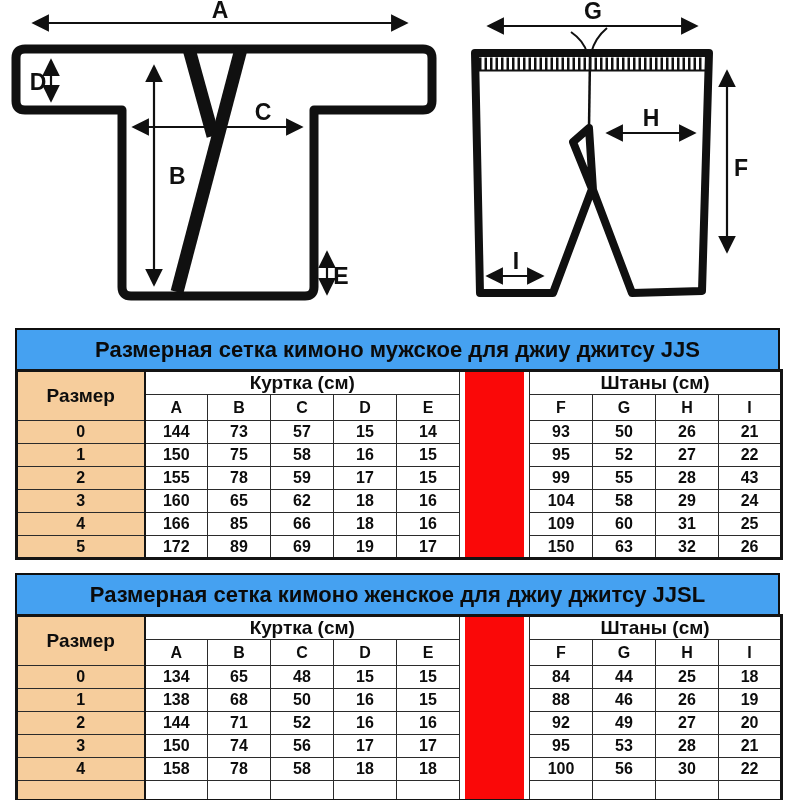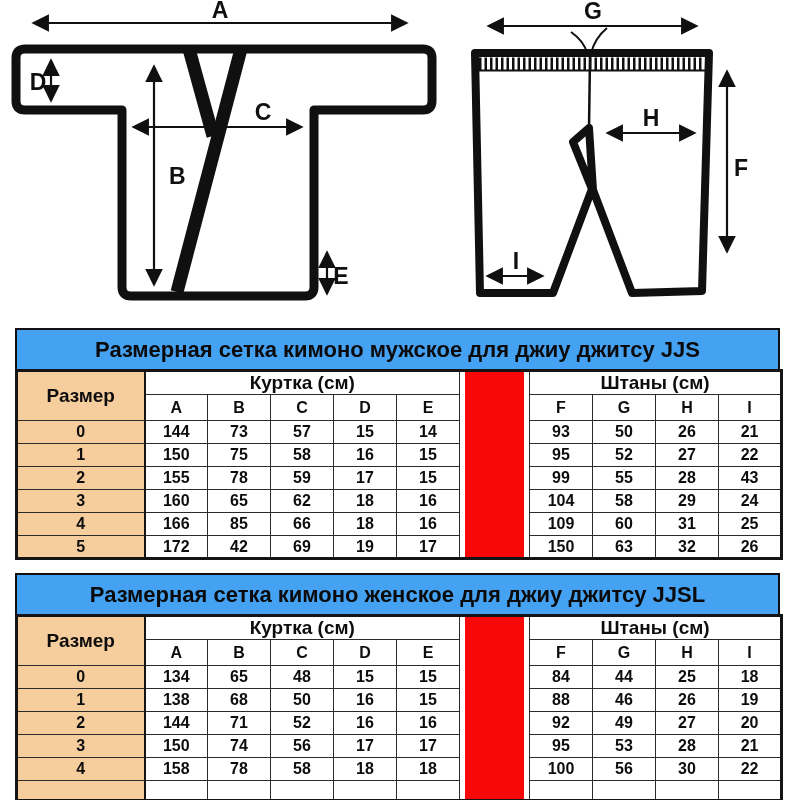--- a/index.html
+++ b/index.html
@@ -170,21 +170,21 @@
         <td>18</td>
         <td>16</td>
         <td>109</td>
         <td>60</td>
         <td>31</td>
         <td>25</td>
       </tr>
       <tr class="datarow">
         <td class="c-size">5</td>
         <td>172</td>
-        <td>42</td>
+        <td>89</td>
         <td>69</td>
         <td>19</td>
         <td>17</td>
         <td>150</td>
         <td>63</td>
         <td>32</td>
         <td>26</td>
       </tr>
     </tbody>
       </table>

